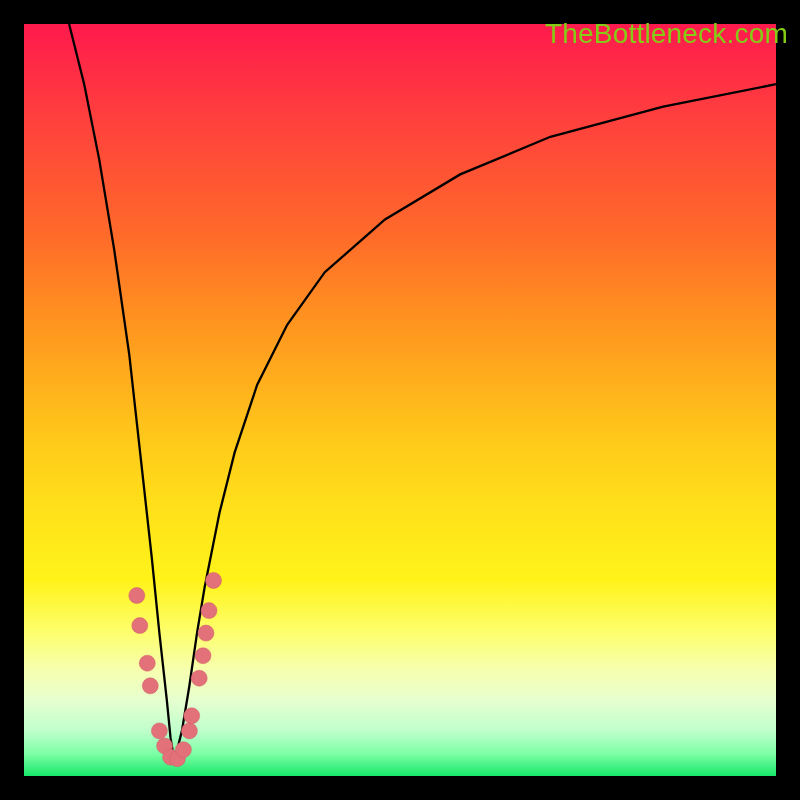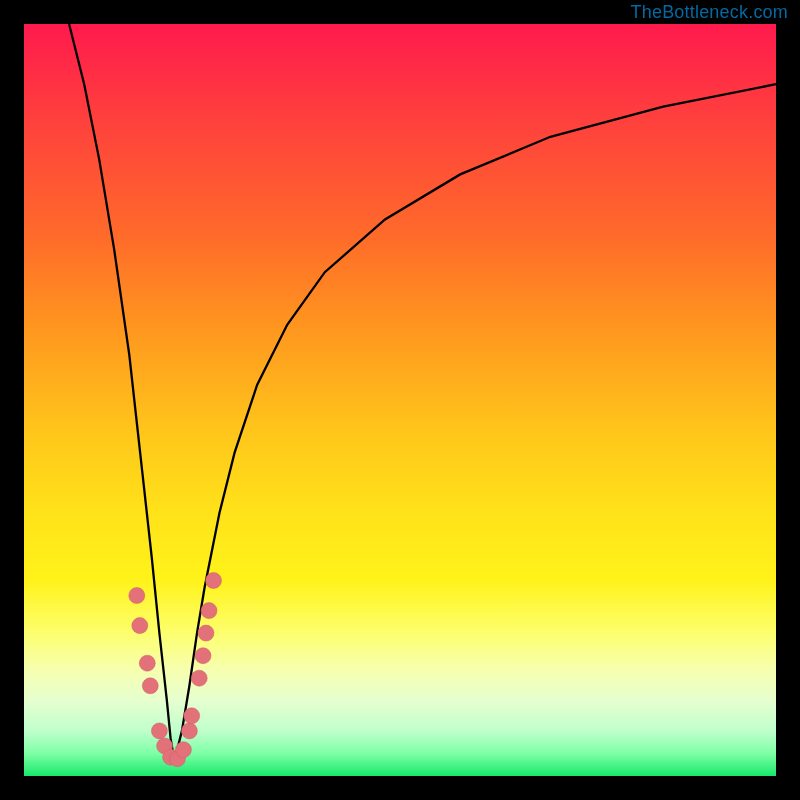--- a/index.html
+++ b/index.html
@@ -33,25 +33,25 @@
       #fdff6e 81%,
       #f6ffb0 86%,
       #e6ffcf 90%,
       #bfffcc 94%,
       #7effa6 97%,
       #17e86a 100%
     );
   }
   .watermark {
     position: absolute;
-    top: 2px;
+    top: 18px;
     right: 12px;
-    color: #0369a1;
+    color: #84cc16;
     font-family: Arial, Helvetica, sans-serif;
-    font-size: 18px;
+    font-size: 28px;
     font-weight: 400;
     letter-spacing: 0.2px;
     user-select: none;
   }
   svg.curves {
     position: absolute;
     left: 0;
     top: 0;
     width: 100%;
     height: 100%;

